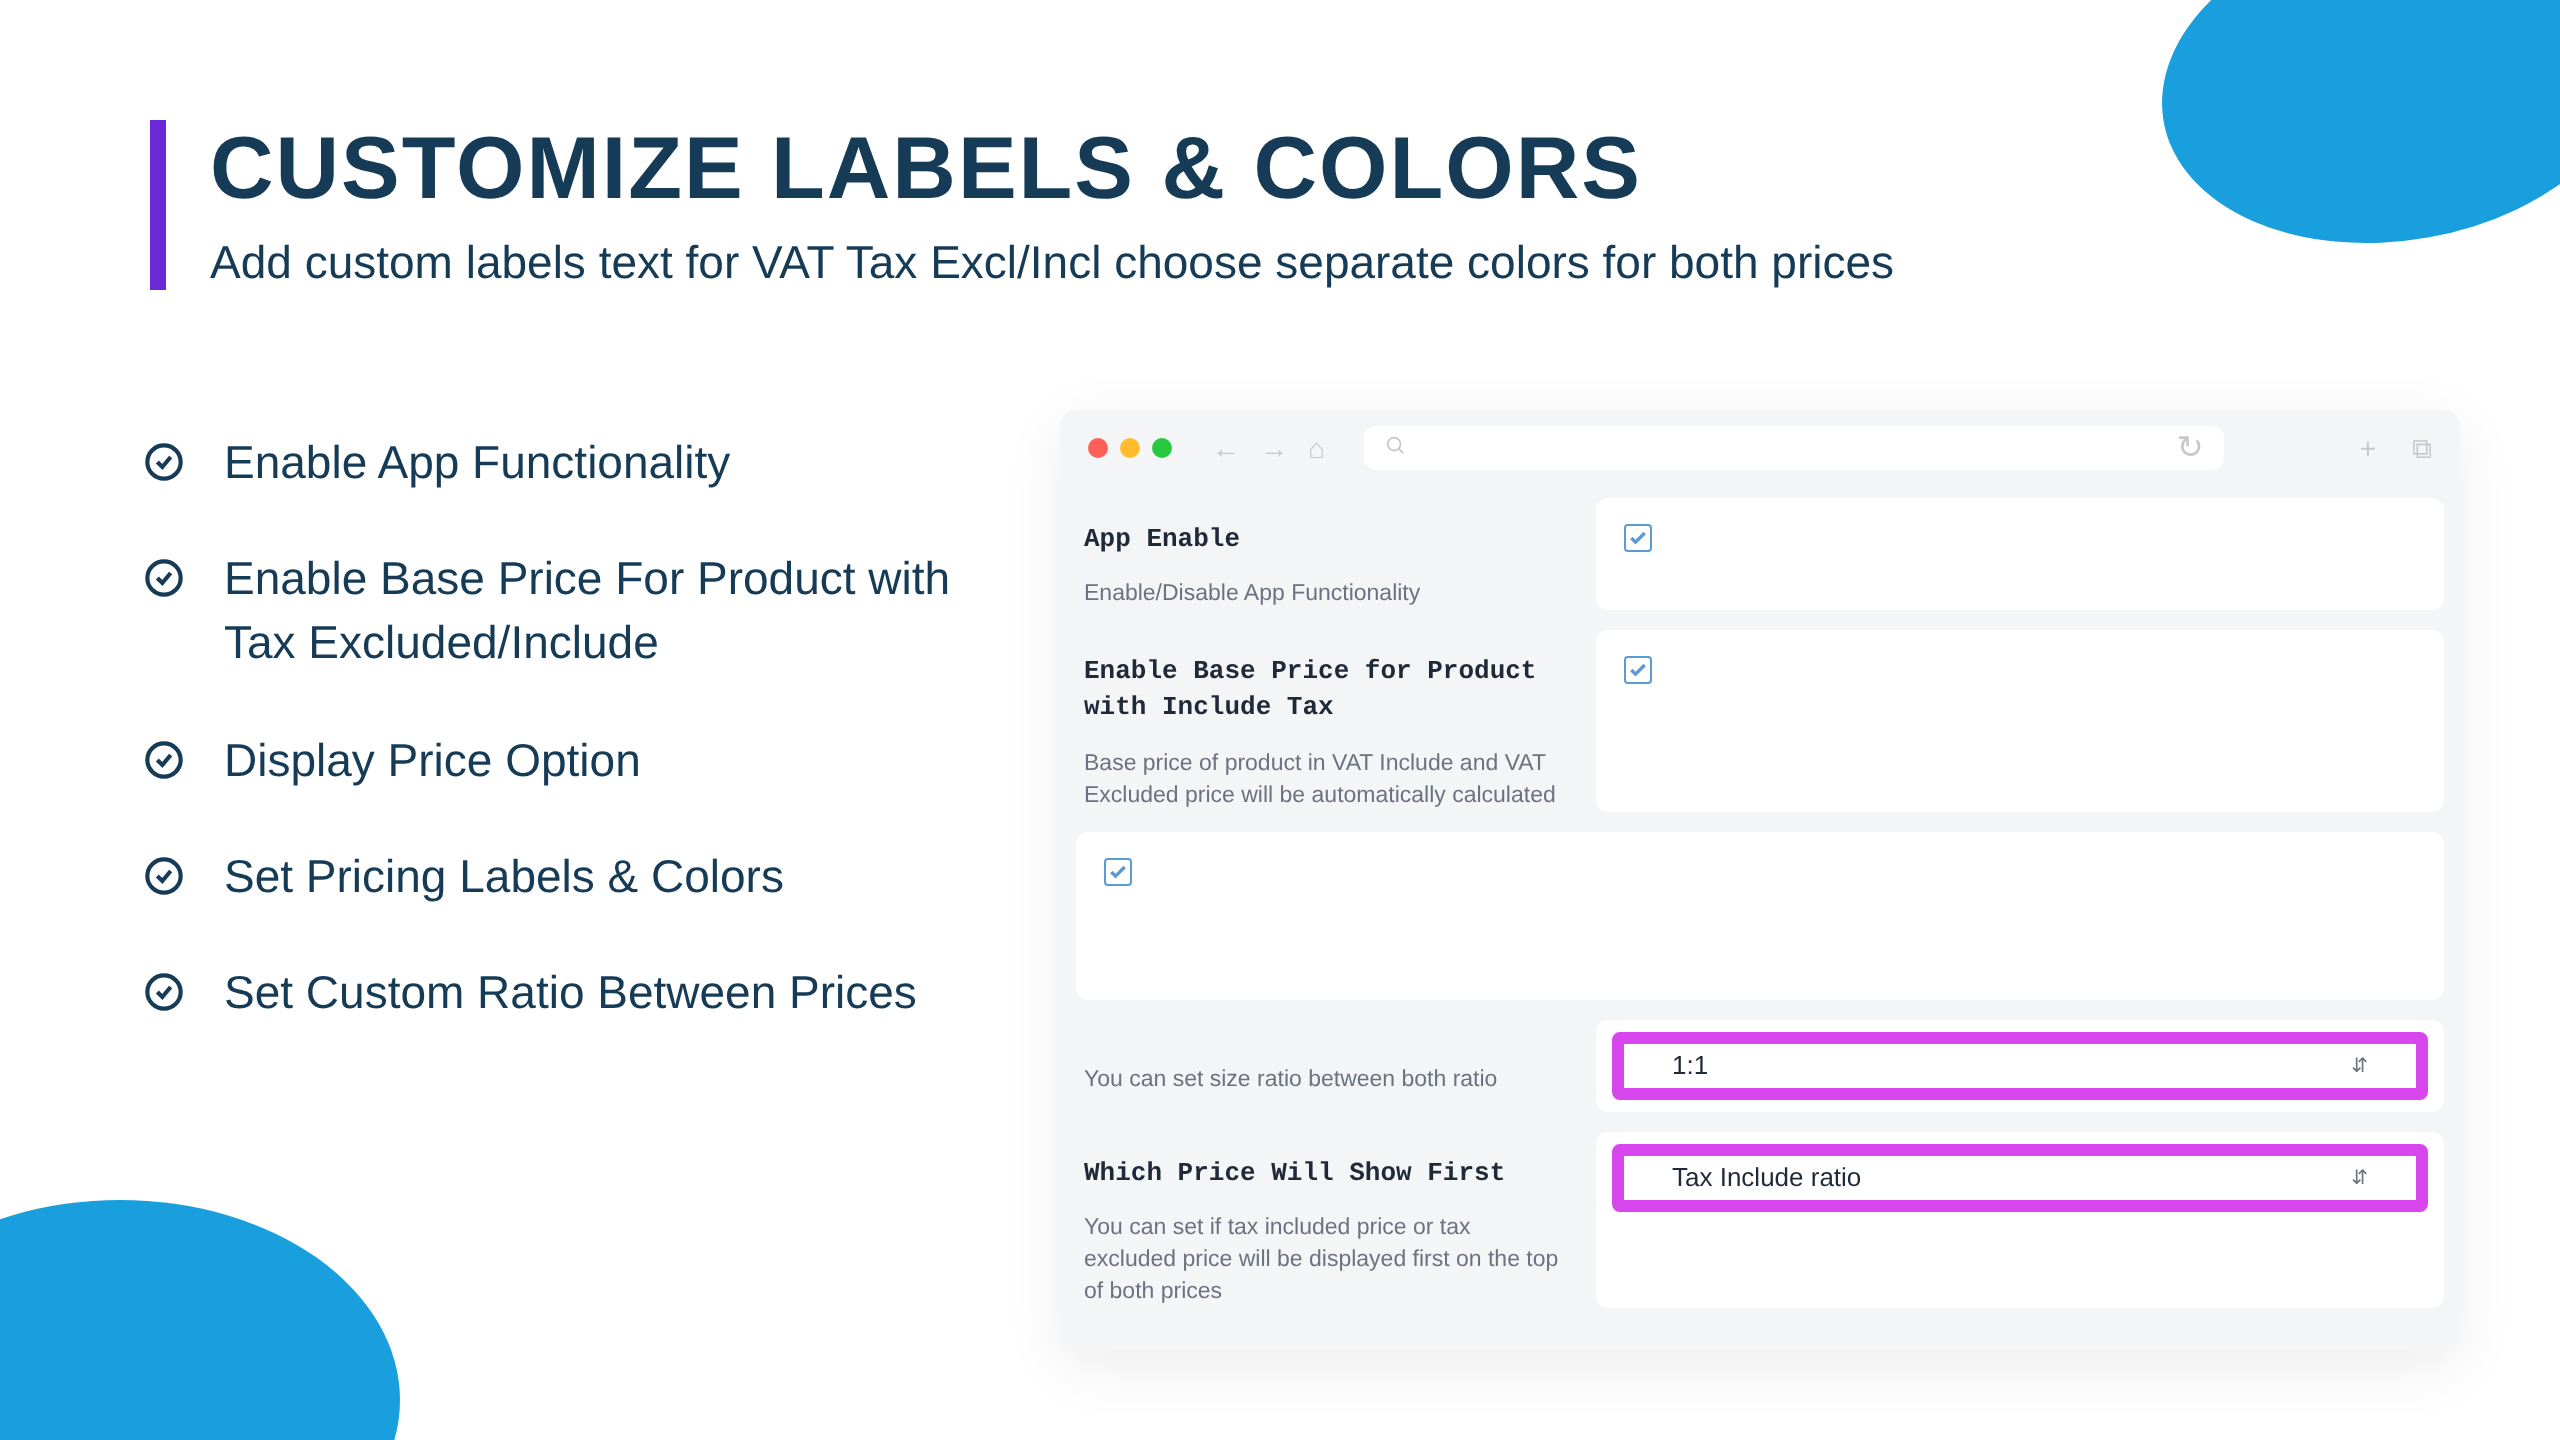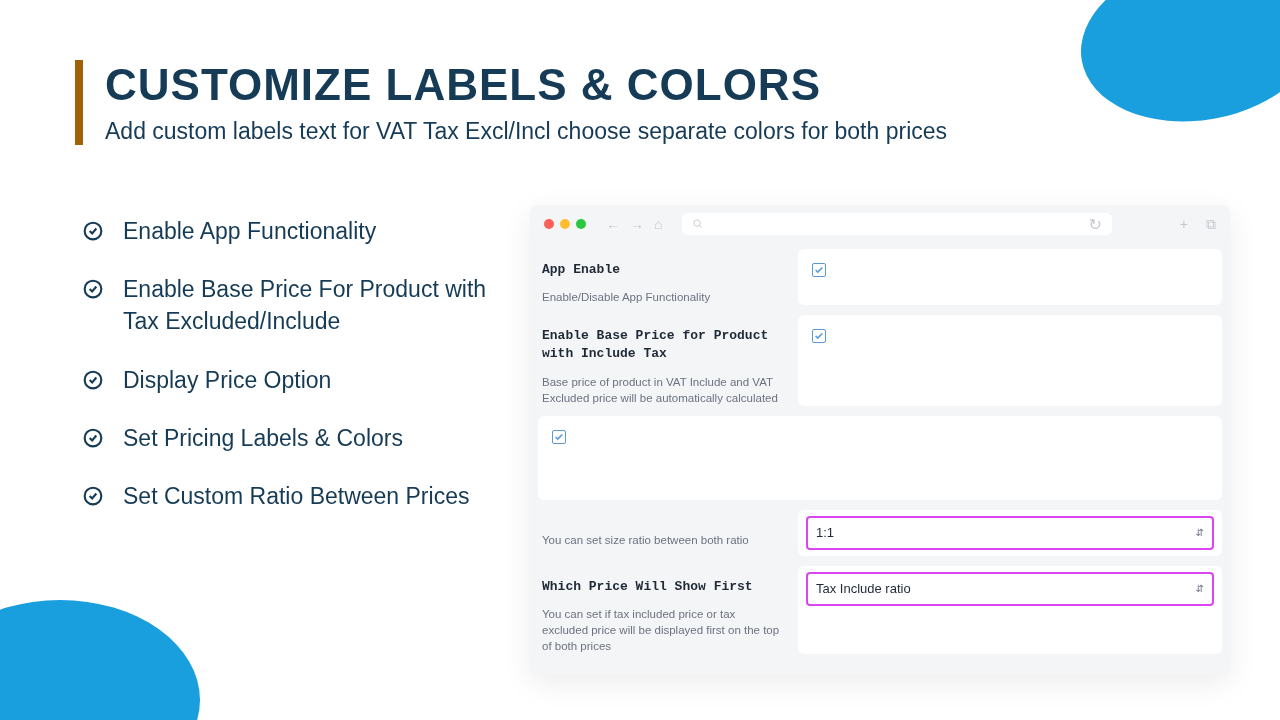--- a/index.html
+++ b/index.html
@@ -27,39 +27,39 @@
   left: -80px;
   width: 280px;
   height: 200px;
   background: #1a9fde;
   border-radius: 50%;
 }
 .header {
   position: absolute;
   top: 60px;
   left: 75px;
-  border-left: 8px solid #a16207;
+  border-left: 8px solid #6d28d9;
   padding-left: 22px;
 }
 .title {
   font-size: 44px;
   font-weight: 800;
   color: #163b56;
   letter-spacing: 1px;
 }
 .subtitle {
   font-size: 23px;
   font-weight: 400;
   color: #163b56;
   margin-top: 8px;
 }
 .feature-list {
   position: absolute;
   top: 215px;
-  left: 83px;
+  left: 72px;
   width: 440px;
 }
 .feature-item {
   display: flex;
   align-items: flex-start;
   margin-bottom: 26px;
   font-size: 23px;
   color: #163b56;
   font-weight: 400;
 }
@@ -147,27 +147,27 @@
   width: 14px;
   height: 14px;
   border: 1.5px solid #5b9bd5;
   border-radius: 2px;
   display: inline-flex;
   align-items: center;
   justify-content: center;
 }
 .checkbox svg { width: 10px; height: 10px; }
 .select {
-  border: 2px solid #d946ef;
+  border: 6px solid #d946ef;
   border-radius: 4px;
   height: 34px;
   display: flex;
   align-items: center;
   justify-content: space-between;
-  padding: 0 8px;
+  padding: 0 24px;
   font-size: 13px;
   color: #1f2937;
 }
 .select .chev { color: #6b7280; font-size: 10px; }
 .row.selrow .right { padding: 6px 8px; }
 </style>
 </head>
 <body>
 
 <div class="blob-top"></div>

